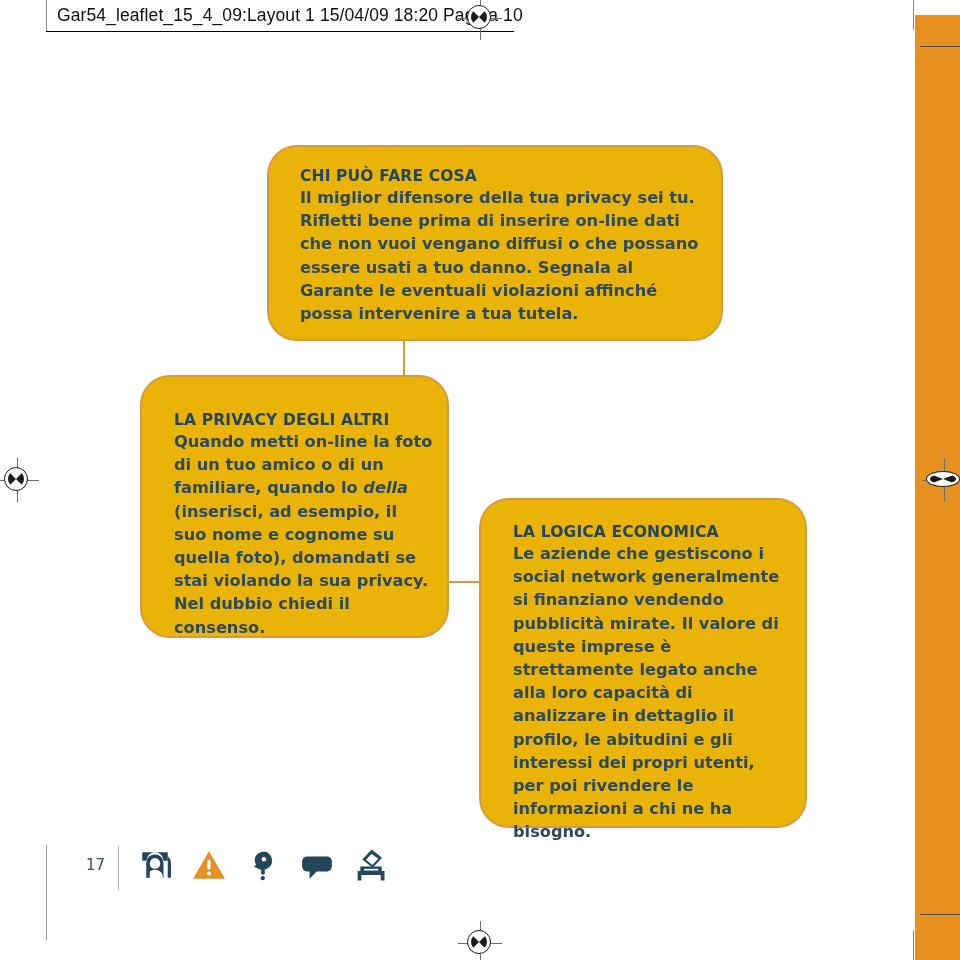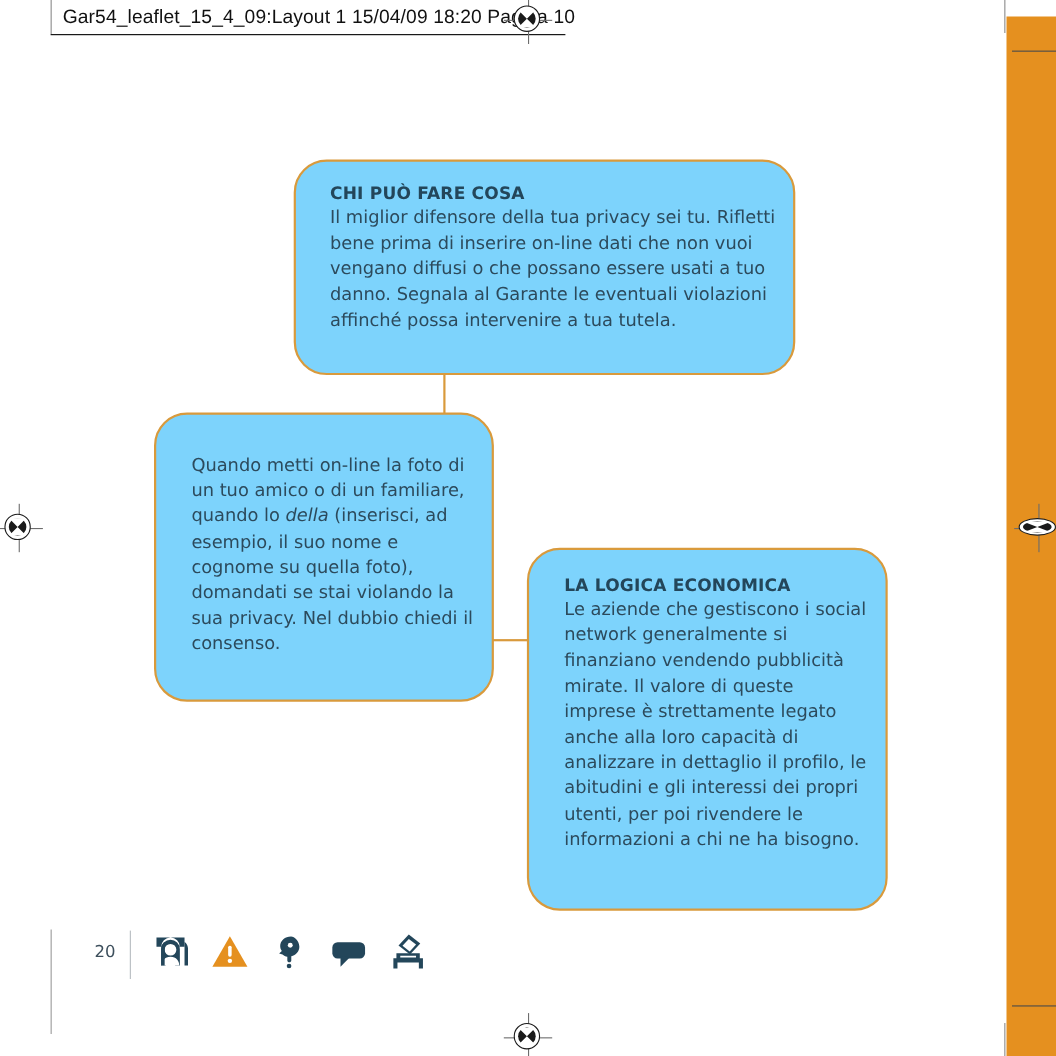--- a/index.html
+++ b/index.html
@@ -120,21 +120,21 @@
     left: 920px;
     width: 40px;
   }
 
   
   .callout {
     position: absolute;
     box-sizing: border-box;
     border: 2.2px solid #d99a3c;
     border-radius: 30px;
-    background: #7dd3fc;
+    background: #eab308;
   }
 
   .callout-inner {
     position: absolute;
   }
 
   .callout h2 {
     margin: 0 0 1px 0;
     font-family: "DejaVu Sans", "Liberation Sans", sans-serif;
     font-weight: bold;
@@ -143,20 +143,21 @@
     color: #23465a;
     white-space: nowrap;
   }
 
   .callout p {
     margin: 0;
     font-family: "DejaVu Sans", "Liberation Sans", sans-serif;
     font-size: 16.2px;
     line-height: 23.2px;
     color: #2c4a5c;
+    font-weight: bold;
   }
   .callout p .it { font-style: italic; }
 
   
   #box-chi-puo-fare-cosa { left: 267px; top: 145px; width: 456px; height: 196px; }
   #box-chi-puo-fare-cosa .callout-inner { left: 31px; top: 20px; width: 410px; }
 
   #box-privacy-degli-altri { left: 140px; top: 375px; width: 309px; height: 263px; }
   #box-privacy-degli-altri .callout-inner { left: 32px; top: 34px; width: 260px; }
 
@@ -263,33 +264,34 @@
 
   <div class="callout" id="box-chi-puo-fare-cosa">
     <div class="callout-inner">
       <h2>CHI PUÒ FARE COSA</h2>
       <p><span>Il miglior difensore della tua privacy sei tu. Rifletti bene prima di inserire on-line dati che non vuoi vengano diffusi o che possano essere usati a tuo danno. Segnala al Garante le eventuali violazioni affinché possa intervenire a tua tutela.</span><span class="it"></span><span></span></p>
     </div>
   </div>
 
   <div class="callout" id="box-privacy-degli-altri">
     <div class="callout-inner">
+      <h2>LA PRIVACY DEGLI ALTRI</h2>
       <p><span>Quando metti on-line la foto di un tuo amico o di un familiare, quando lo </span><span class="it">della</span><span> (inserisci, ad esempio, il suo nome e cognome su quella foto), domandati se stai violando la sua privacy. Nel dubbio chiedi il consenso.</span></p>
     </div>
   </div>
 
   <div class="callout" id="box-logica-economica">
     <div class="callout-inner">
       <h2>LA LOGICA ECONOMICA</h2>
       <p><span>Le aziende che gestiscono i social network generalmente si finanziano vendendo pubblicità mirate. Il valore di queste imprese è strettamente legato anche alla loro capacità di analizzare in dettaglio il profilo, le abitudini e gli interessi dei propri utenti, per poi rivendere le informazioni a chi ne ha bisogno.</span><span class="it"></span><span></span></p>
     </div>
   </div>
 
   <div class="footer-rule"></div>
-  <div class="page-number">20</div>
+  <div class="page-number">17</div>
   <div class="footer-divider"></div>
 
   <div class="icon-row">
 
     <svg class="ico" viewBox="0 0 32 32">
       <path fill="#23465a" d="M4 4 h24 v8 h-4 a8 8 0 0 0 -16 0 h-4 z M8 14 a8 8 0 0 1 16 0 v14 h-4
                a4 4 0 0 0 -8 0 h-4 z"></path>
       <circle cx="16" cy="14.5" r="5" fill="#ffffff"></circle>
       <path fill="#ffffff" d="M16 20.5 c-5 0 -7.5 3.5 -7.5 7.5 h15 c0 -4 -2.5 -7.5 -7.5 -7.5 z"></path>
       <path fill="#23465a" d="M4 4 h7 v24 h-3 v-14 a8 8 0 0 1 3 -6.3 v-3.7 z M21 4 h7 v3.7 a8 8 0 0 1 3 6.3

